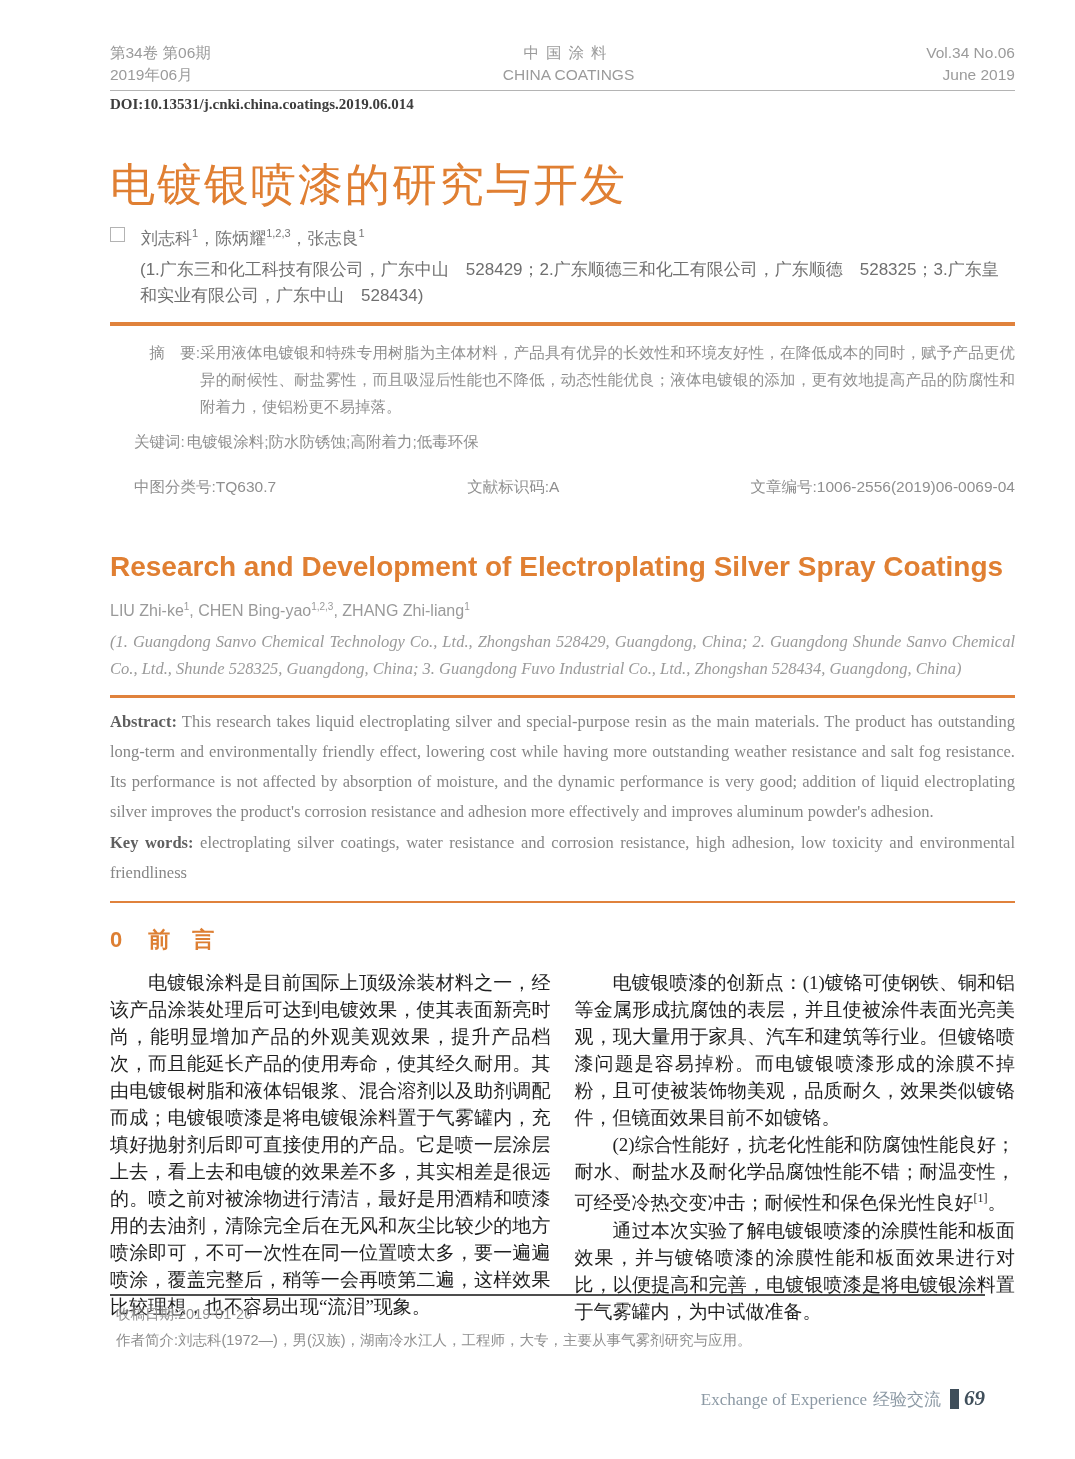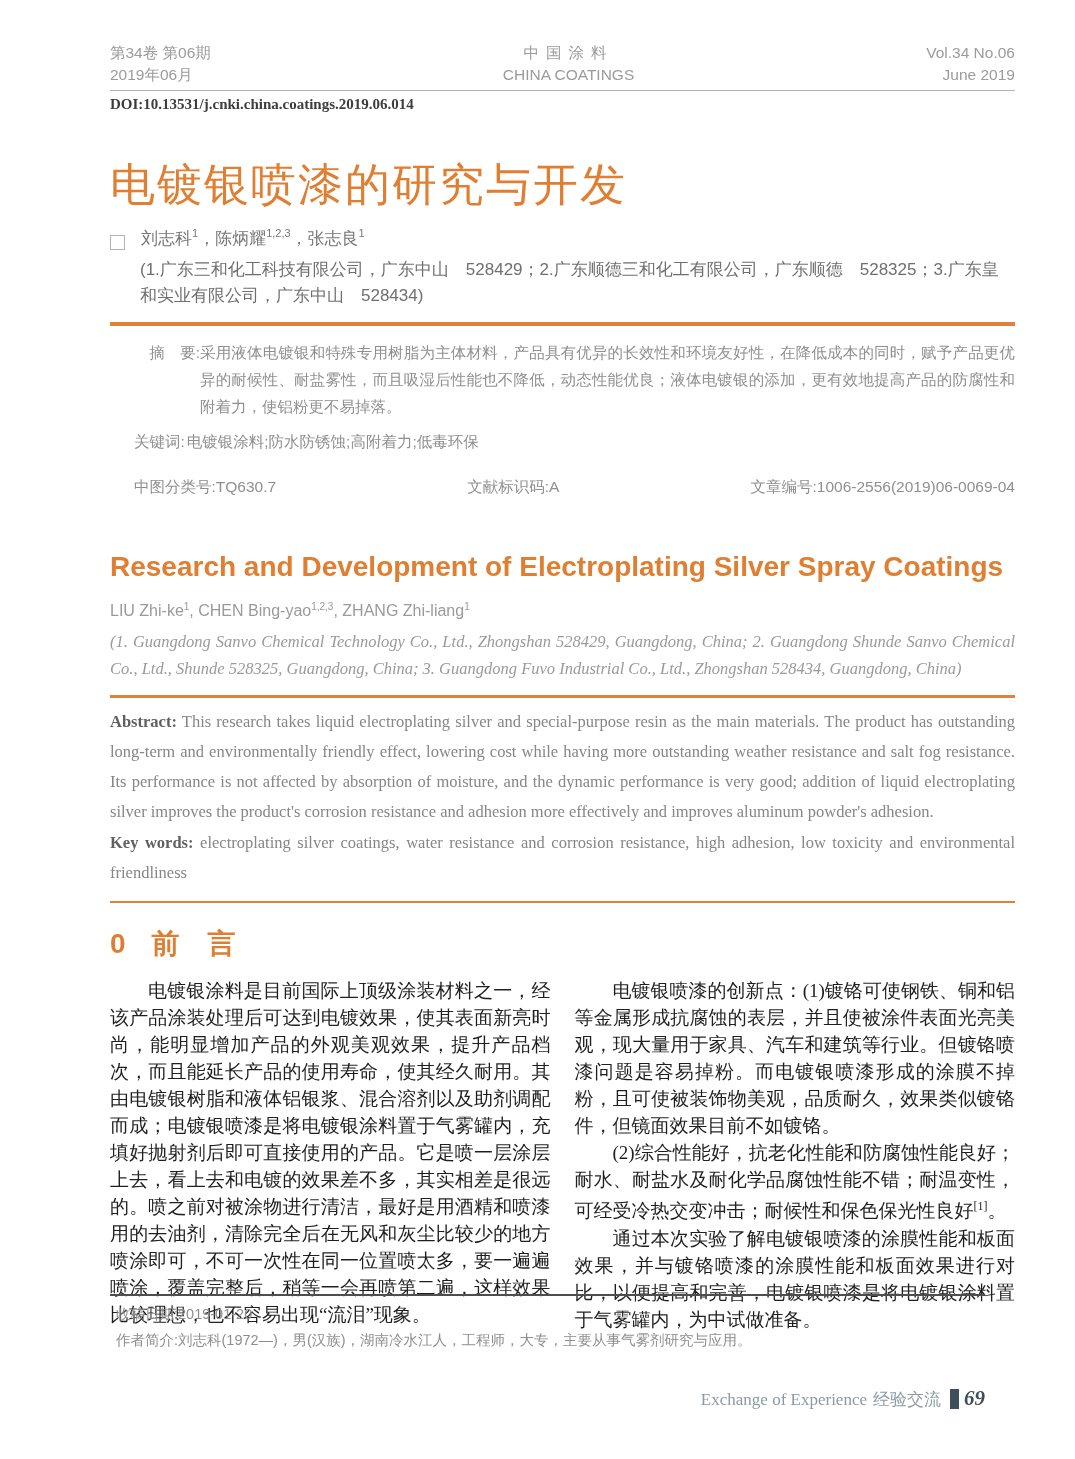--- a/index.html
+++ b/index.html
@@ -17,21 +17,21 @@
        font-size:15.5px;line-height:22px;}
   .hdr .c{text-align:center;}
   .hdr .c .cn{letter-spacing:7px;}
   .hdr .r{text-align:right;}
   .hdr-rule{border:none;border-top:1px solid #b4b4b4;margin:4px 0 0 0;}
   .doi{font-family:"Liberation Serif","DejaVu Serif",serif;font-weight:bold;
        color:#3d3d3d;font-size:15px;margin-top:5px;}
   
   .title-cn{margin-top:46px;color:#E07F32;font-weight:normal;font-size:45px;
             line-height:52px;letter-spacing:2px;}
-  .authors{margin-top:16px;display:flex;align-items:flex-end;color:#767676;
+  .authors{margin-top:16px;display:flex;align-items:flex-start;color:#767676;
            font-size:17px;}
   .authors .sq{width:13px;height:13px;border:1.5px solid #b3b3b3;
                display:inline-block;margin-right:16px;flex:none;}
   .authors sup,{font-size:11px;}
   sup{font-size:11px;color:inherit;}
   .affil-cn{margin-top:7px;padding-left:30px;color:#6f6f6f;font-size:17px;
             line-height:26px;}
   .rule-orange{border:none;background:#E0823C;height:3px;margin:13px 0 0 0;}
   .rule-orange.thick{height:4px;}
   .rule-orange.thin{height:2px;}
@@ -51,21 +51,21 @@
   .authors-en sup{font-size:10px;}
   .affil-en{margin-top:8px;color:#9a9a9a;font-style:italic;
             font-family:"Liberation Serif","DejaVu Serif",serif;
             font-size:16.5px;line-height:27px;text-align:justify;}
   .abs-en{margin-top:9px;color:#868686;
           font-family:"Liberation Serif","DejaVu Serif",serif;
           font-size:16.5px;line-height:30px;text-align:justify;}
   .abs-en .lbl{font-weight:bold;color:#5f5f5f;}
   .kw-en{margin-top:1px;}
   
-  .sec-head{margin-top:22px;color:#DD7F33;font-weight:bold;font-size:28px;}
+  .sec-head{margin-top:22px;color:#DD7F33;font-weight:bold;font-size:22px;}
   .sec-head .num{margin-right:26px;}
   .cols{margin-top:14px;display:flex;gap:24px;
         font-family:"Liberation Serif","DejaVu Serif",serif;
         color:#1f1f1f;font-size:19px;line-height:27px;text-align:justify;}
   .col{flex:1;min-width:0;}
   .cols p{margin:0;text-indent:2em;}
   .cols sup{font-size:12px;}
   
   .foot-rule{position:absolute;left:110px;right:90px;top:1294px;
              border:none;border-top:2px solid #4e4e4e;margin:0;}

